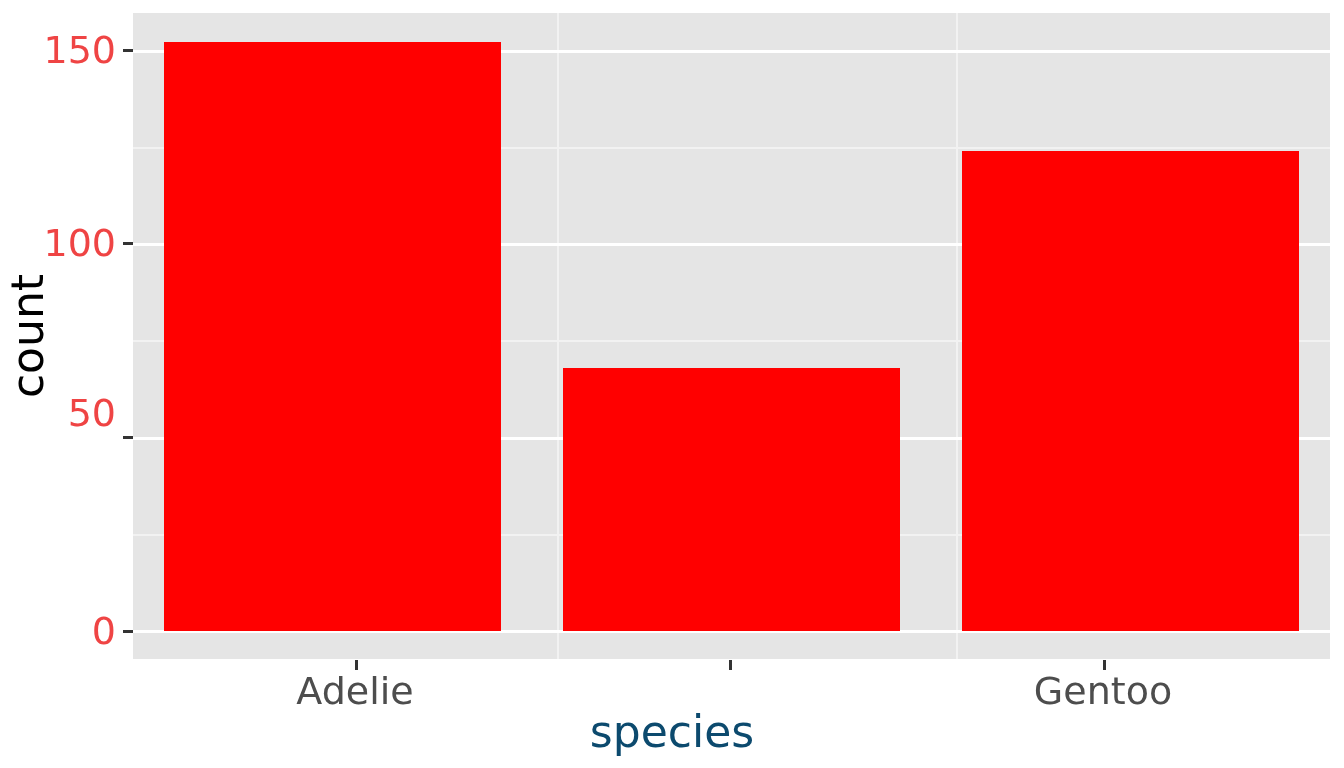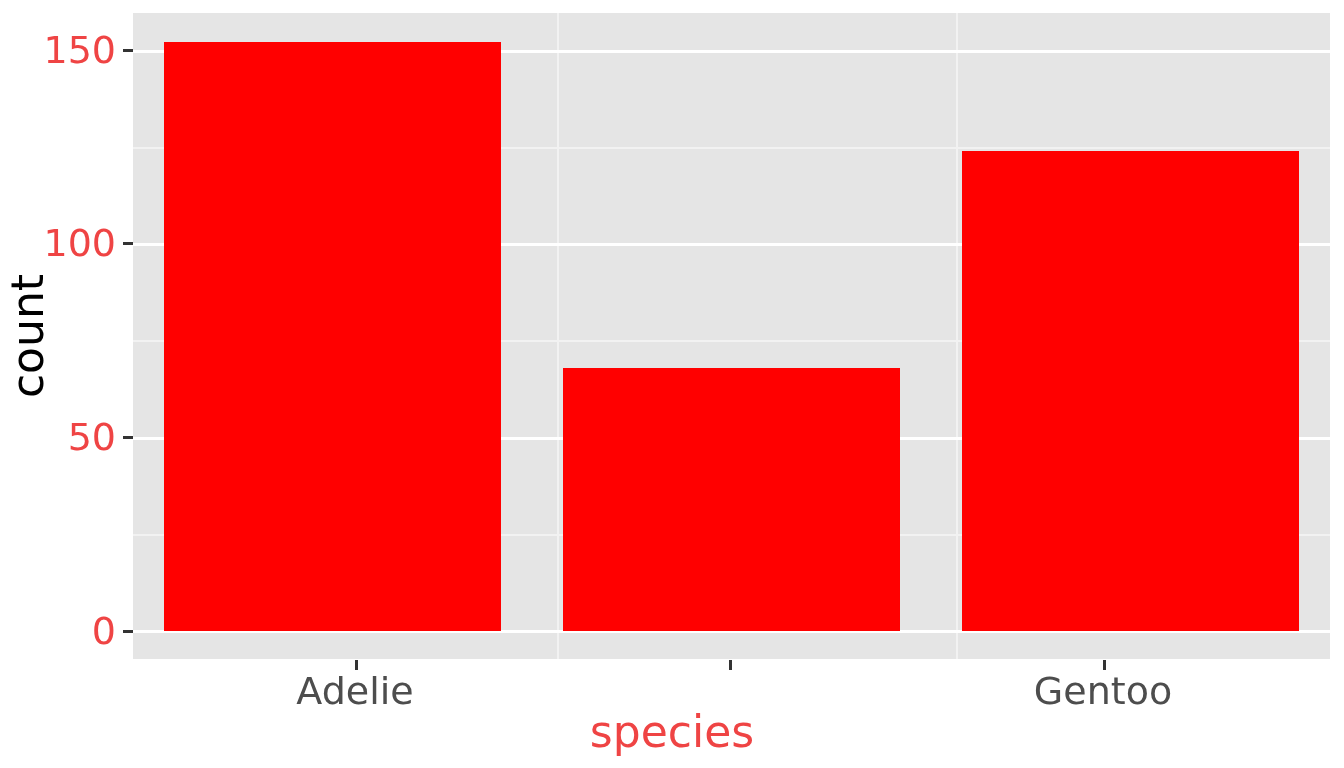--- a/index.html
+++ b/index.html
@@ -82,21 +82,21 @@
   .tick-label-x {
     position: absolute;
     color: #4D4D4D;
     font-size: 38px;
     text-align: center;
     white-space: nowrap;
     line-height: 1;
   }
   #axis-title-x {
     position: absolute;
-    color: #ef4444;
+    color: #0c4a6e;
     font-size: 44px;
     text-align: center;
     white-space: nowrap;
     line-height: 1;
     left: 0;
     width: 1344px;
     top: 710px;
   }
   #axis-title-y {
     position: absolute;
@@ -134,21 +134,21 @@
     <div class="bar" style="left: 829px; width: 337px; top: 138px; height: 480px; background: rgb(255, 0, 0);"></div>
   </div>
 
   <div class="tick-mark-y" style="left: 123px; top: 49px;"></div>
   <div class="tick-mark-y" style="left: 123px; top: 242px;"></div>
   <div class="tick-mark-y" style="left: 123px; top: 436px;"></div>
   <div class="tick-mark-y" style="left: 123px; top: 630px;"></div>
 
   <div class="tick-label-y" style="left: 0px; width: 116px; top: 31px;">150</div>
   <div class="tick-label-y" style="left: 0px; width: 116px; top: 224px; text-align: right;">100</div>
-  <div class="tick-label-y" style="left: 0px; width: 116px; top: 418px;">50</div>
+  <div class="tick-label-y" style="left: 0px; width: 116px; top: 394px;">50</div>
   <div class="tick-label-y" style="left: 0px; width: 116px; top: 612px;">0</div>
 
   <div id="axis-title-y">count</div>
 
   <div class="tick-mark-x" style="left: 355px; top: 660px;"></div>
   <div class="tick-mark-x" style="left: 729px; top: 660px;"></div>
   <div class="tick-mark-x" style="left: 1103px; top: 660px;"></div>
 
   <div class="tick-label-x" style="left: 155px; width: 400px; top: 672px;">Adelie</div>
   <div class="tick-label-x" style="left: 903px; width: 400px; top: 672px;">Gentoo</div>

